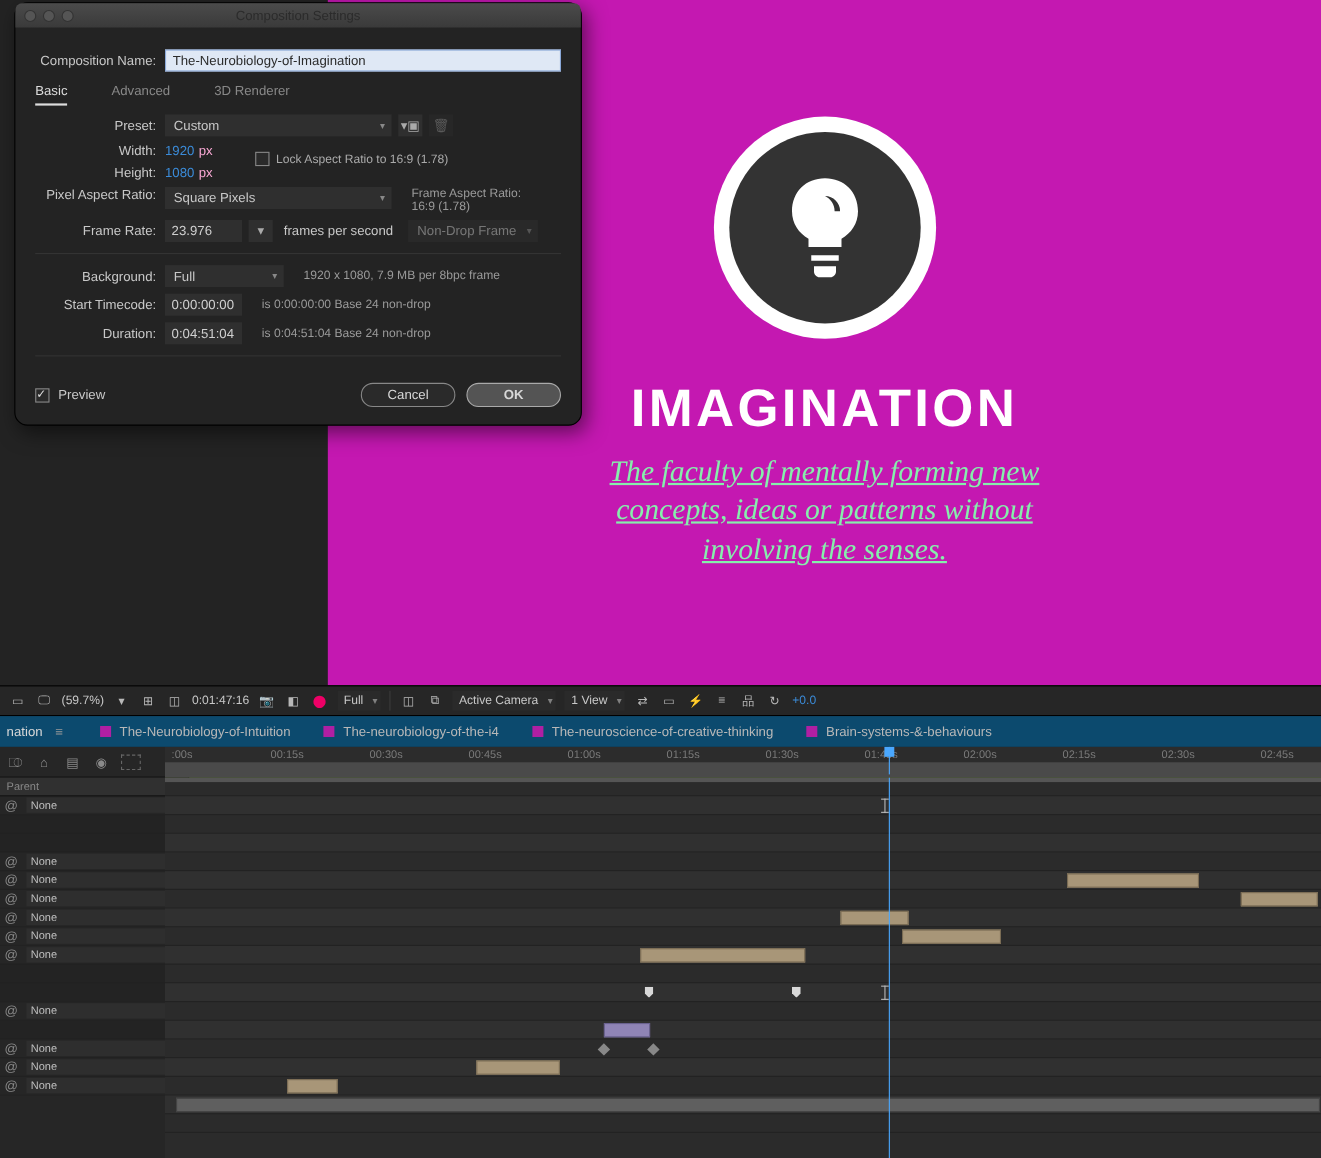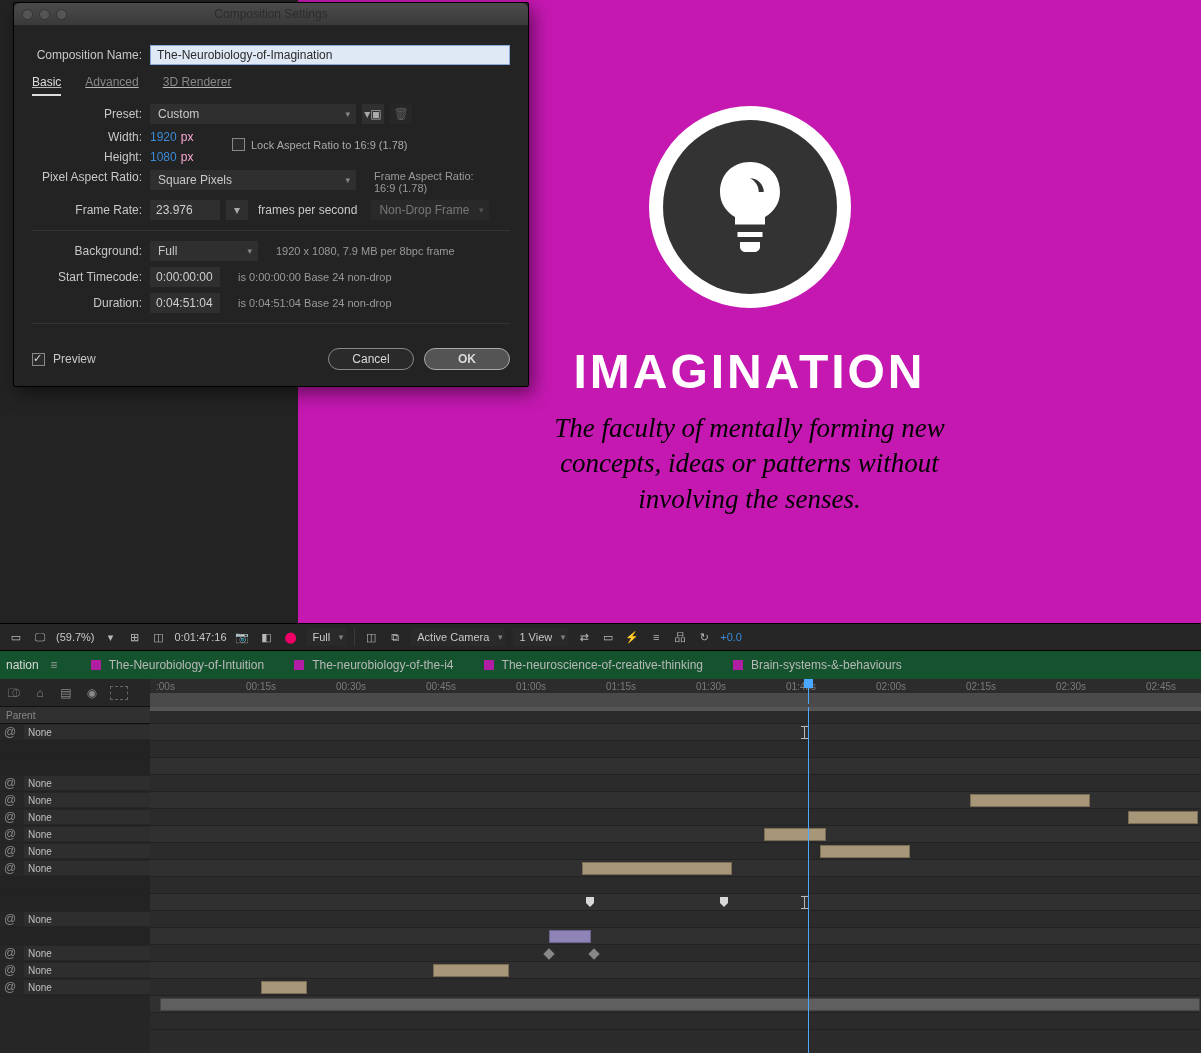--- a/index.html
+++ b/index.html
@@ -18,23 +18,24 @@
 .bulb-inner {
   width: 174px; height: 174px; border-radius: 50%; background: #333333;
   display: flex; align-items: center; justify-content: center;
 }
 .bulb-inner svg { width: 80px; height: 100px; fill: #fff; }
 .viewer-title {
   color: #fff; font-size: 48px; font-weight: 700; letter-spacing: 3px;
   font-family: "Futura", "Century Gothic", sans-serif;
 }
 .viewer-sub {
-  color: #000000; font-size: 27px; font-style: italic; font-weight: 500;
+  color: #86efac; font-size: 27px; font-style: italic; font-weight: 500;
   line-height: 1.3; margin-top: 12px; max-width: 420px;
   font-family: Georgia, serif;
+  text-decoration: underline;
 }
 
 
 .leftcol { position: absolute; left:0; top:0; width:298px; height:623px; background:#232323; }
 
 
 .toolbar {
   position: absolute; left: 0; top: 623px; right: 0; height: 28px;
   background: #262626; border-top: 1px solid #000; border-bottom:1px solid #000;
   display:flex; align-items:center; gap:8px; padding:0 8px; font-size:11px;
@@ -42,21 +43,21 @@
 .tb-ico { width:16px; height:16px; display:inline-flex; align-items:center; justify-content:center; color:#b8b8b8; }
 .tb-dd { background:#2a2a2a; height:18px; padding:0 16px 0 6px; position:relative; color:#c8c8c8; display:flex; align-items:center; }
 .tb-dd::after { content:"▾"; position:absolute; right:3px; font-size:9px; color:#808080; }
 .tb-sep { width:1px; height:18px; background:#3a3a3a; }
 .tb-blue { color:#3b8bd8; }
 .tb-text { color:#c8c8c8; }
 
 
 .tabsrow {
   position: absolute; left: 0; top: 651px; right: 0; height: 28px;
-  background: #14532d; display:flex; align-items:center; gap:30px;
+  background: #0c4a6e; display:flex; align-items:center; gap:30px;
   padding: 0 6px; font-size:12px; color:#b8b8b8;
 }
 .tabsrow .tab { display:flex; align-items:center; gap:8px; }
 .tabsrow .sw { width:10px; height:10px; background:#b01fa3; }
 .tabsrow .tab.active { color:#d8d8d8; }
 .tabsrow .menu-ico { width:14px; text-align:center; color:#999; }
 
 
 .panelicons {
   position:absolute; left:0; top:679px; width:150px; height:28px;
@@ -104,35 +105,35 @@
 .trow .ibeam { position:absolute; width:1px; height:13px; top:2px; background:#b8b8b8;}
 .trow .ibeam::before,.trow .ibeam::after{content:"";position:absolute;left:-3px;width:7px;height:1px;background:#b8b8b8;}
 .trow .ibeam::before{top:0}.trow .ibeam::after{bottom:0}
 
 
 .tracks .watop { position:absolute; left:0; right:0; top:0; height:4px; background:#555; z-index:2;}
 
 
 .dialog {
   position:absolute; left:13px; top:2px; width:516px;
-  background:#232323; border:1px solid #000; border-radius:2px;
+  background:#232323; border:1px solid #000; border-radius:12px;
   box-shadow:4px 6px 18px rgba(0,0,0,.5); z-index:100;
 }
 .dlg-title {
   height:22px; background:linear-gradient(#4b4b4b,#3a3a3a);
   border-radius:6px 6px 0 0; display:flex; align-items:center; position:relative;
   justify-content:center; font-size:12px; color:#2b2b2b;
 }
 .dlg-traffic{position:absolute;left:8px;display:flex;gap:6px}
 .dlg-traffic span{width:11px;height:11px;border-radius:50%;background:#555;border:1px solid #333;}
 .dlg-body{padding:14px 18px 16px;}
 .row{display:flex;align-items:center;margin:6px 0;font-size:12px;}
 .row .lbl{width:118px;text-align:right;padding-right:8px;color:#c8c8c8;}
 .textinput{background:#dfe8f5;border:1px solid #8aa8d8;color:#2b2b2b;font-size:12px;padding:2px 6px;flex:1;height:20px;}
-.tabs{display:flex;gap:24px;margin:10px 0 8px;font-size:12px;text-decoration:underline;}
+.tabs{display:flex;gap:40px;margin:10px 0 8px;font-size:12px;}
 .tabs span{color:#888;padding-bottom:5px;cursor:pointer;}
 .tabs span.active{color:#ddd;border-bottom:2px solid #ddd;}
 .selectbox{background:#2f2f2f;height:20px;padding:0 20px 0 8px;position:relative;color:#c8c8c8;display:flex;align-items:center;min-width:150px;}
 .selectbox::after{content:"▾";position:absolute;right:6px;color:#888;font-size:9px;}
 .iconbtn{width:22px;height:20px;background:#2f2f2f;margin-left:6px;display:inline-flex;align-items:center;justify-content:center;color:#aaa;}
 .valuelink{color:#3b8bd8;cursor:text;}
 .unit{color:#f9a8d4;margin-left:4px;}
 .checkbox{width:13px;height:13px;border:1px solid #888;background:#2a2a2a;display:inline-block;margin-right:6px;position:relative;}
 .checkbox.checked::after{content:"✓";position:absolute;left:0;top:-2px;color:#ddd;font-size:11px;}
 .smallnote{color:#9a9a9a;font-size:11px;margin-left:18px;}

